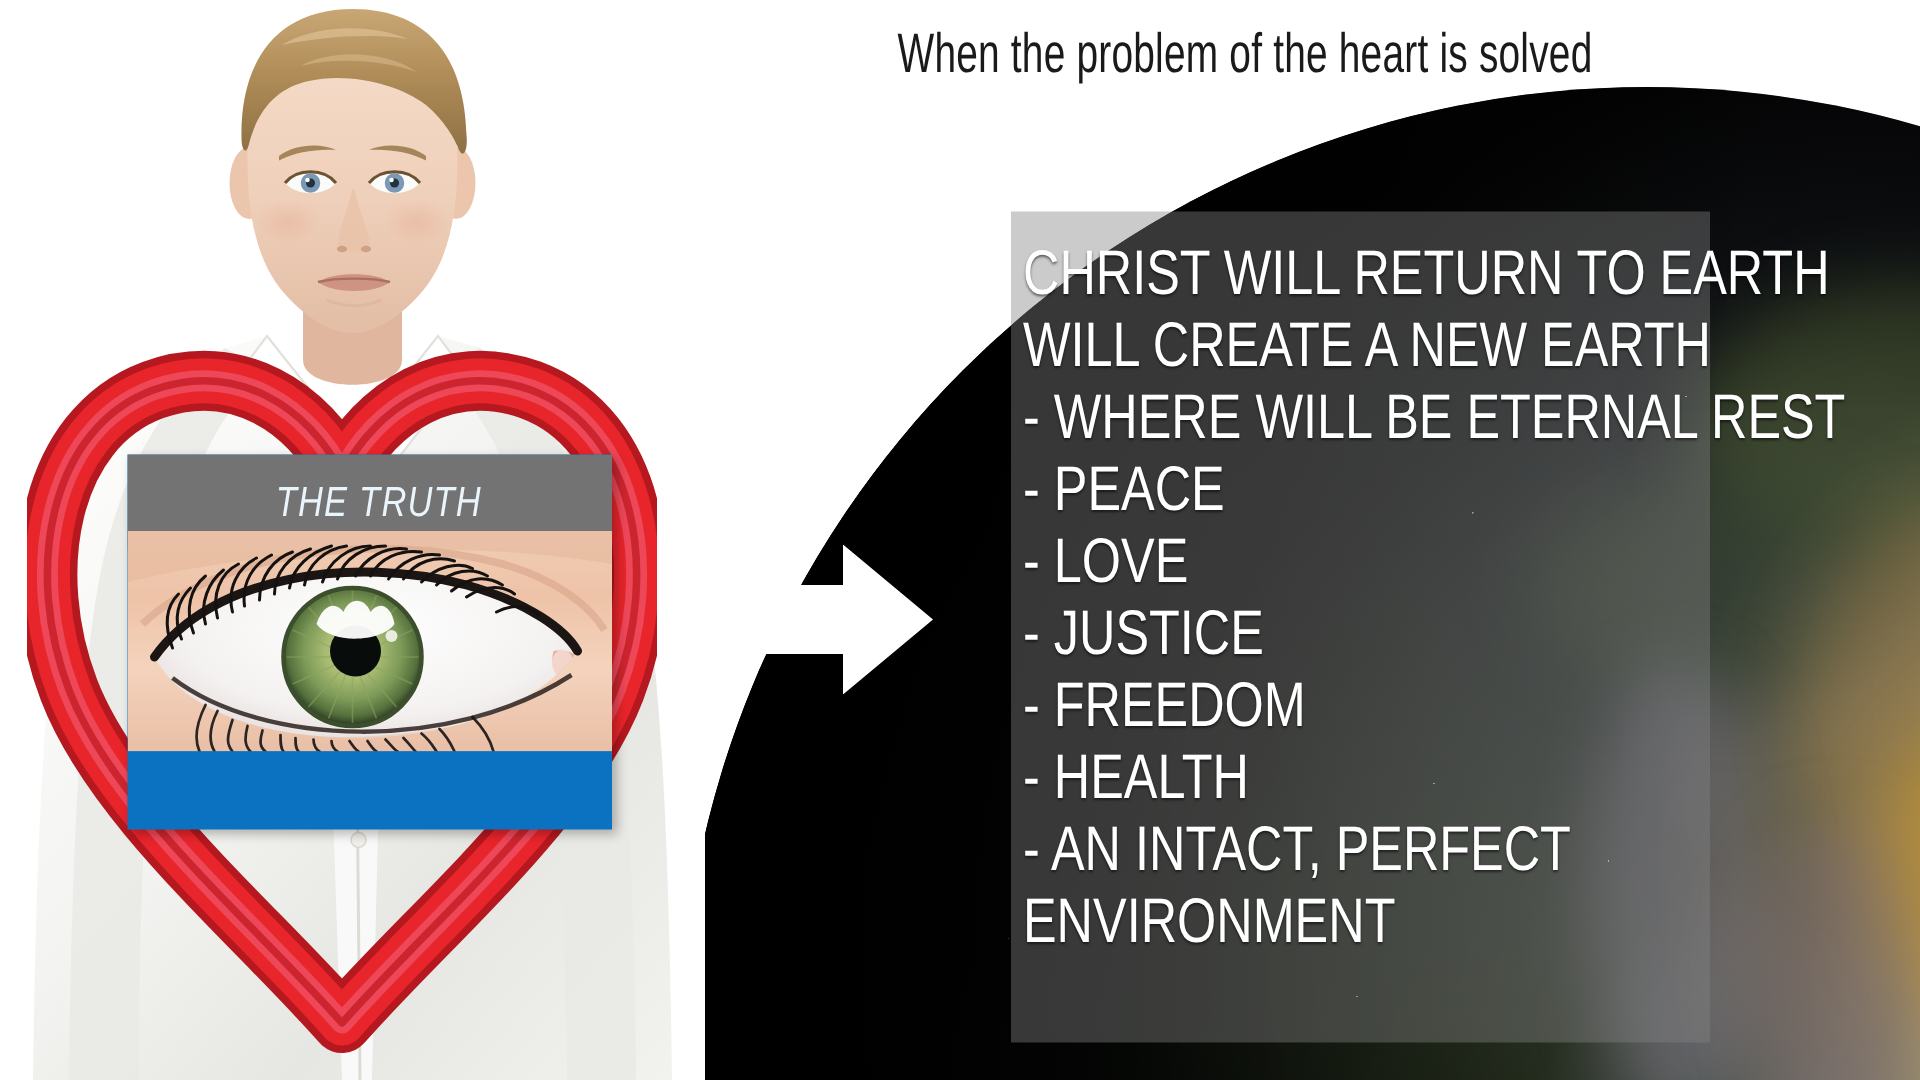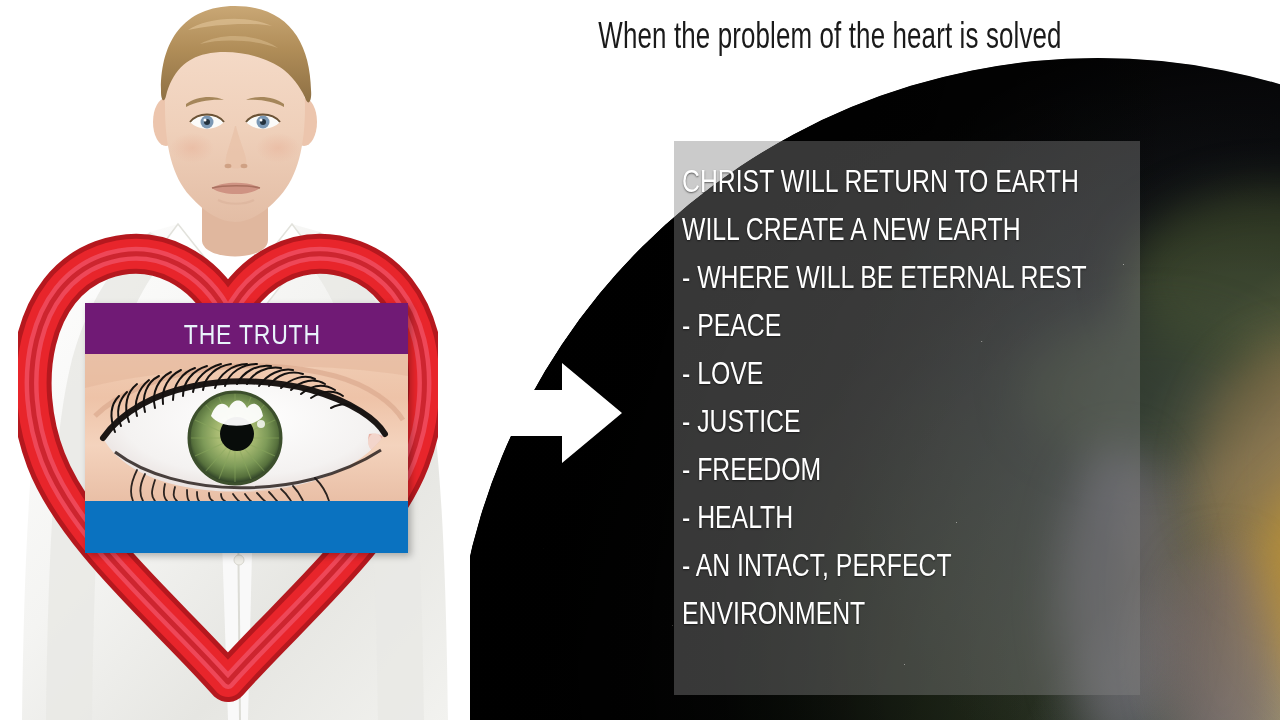--- a/index.html
+++ b/index.html
@@ -92,21 +92,21 @@
 
   
   .panel {
     position:absolute; left:674px; top:141px; width:466px; height:554px;
     background:rgba(130,130,130,0.42);
   }
   .panel-text {
     position:absolute; left:682px; top:158px; width:470px;
     color:#ffffff;
     font-family:"Liberation Sans", sans-serif;
-    font-size:31px; line-height:48px; font-weight:400;
+    font-size:42px; line-height:48px; font-weight:400;
     letter-spacing:0px;
     text-shadow:0 1px 2px rgba(0,0,0,0.55);
     white-space:nowrap;
   }
   .panel-text .ln { display:block; transform:scaleX(0.80); transform-origin:left center; }
 
   
   .arrow { position:absolute; left:466px; top:363px; width:156px; height:100px; }
 
   
@@ -117,22 +117,22 @@
   .heart { position:absolute; left:18px; top:212px; width:420px; height:492px; }
 
   
   .card {
     position:absolute; left:85px; top:303px; width:323px; height:250px;
     box-shadow:3px 3px 7px rgba(0,0,0,0.28);
     overflow:hidden; background:#0a72c0;
   }
   .card-top {
     position:absolute; left:0; top:0; width:100%; height:64px;
-    background:#701a75;
-    display:flex; align-items:center; justify-content:center;
+    background:#737373;
+    display:flex; align-items:center; justify-content:center;font-style:italic;
   }
   .card-top span {
     color:#e9f4fb; font-size:28px; font-weight:400;
     font-family:"Liberation Sans", sans-serif;
     transform:scaleX(0.82); transform-origin:center;
     white-space:nowrap; letter-spacing:1px;
     padding-left:14px;
   }
   .card-eye { position:absolute; left:0; top:51px; width:100%; height:147px; overflow:hidden; }
   .card-bot {

